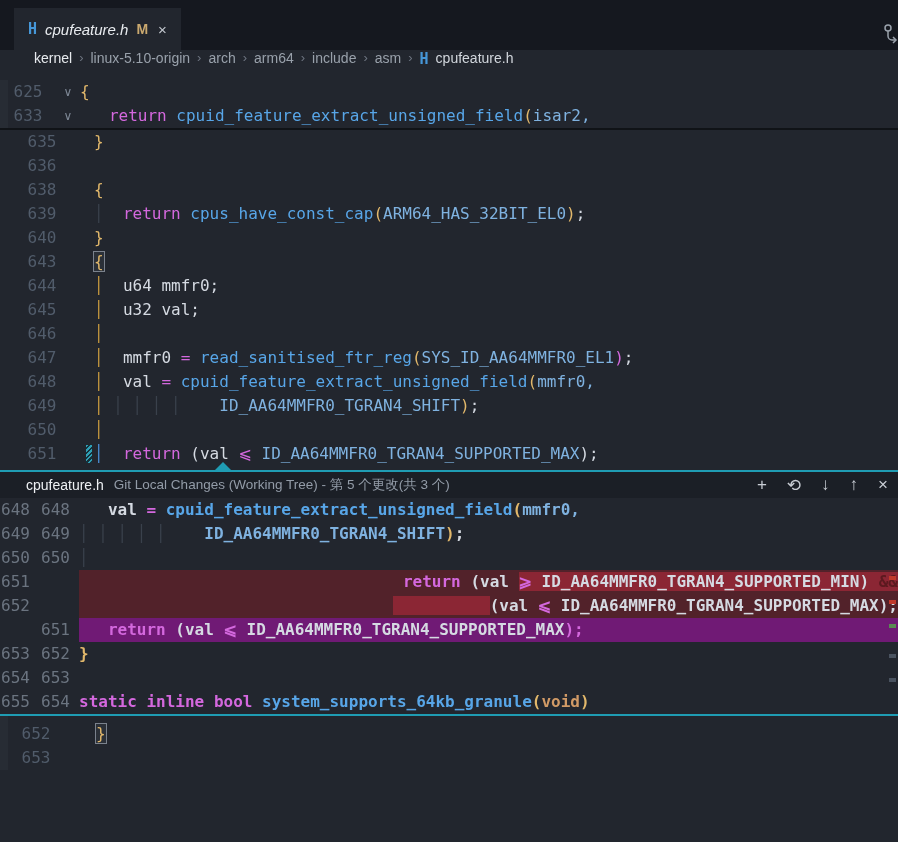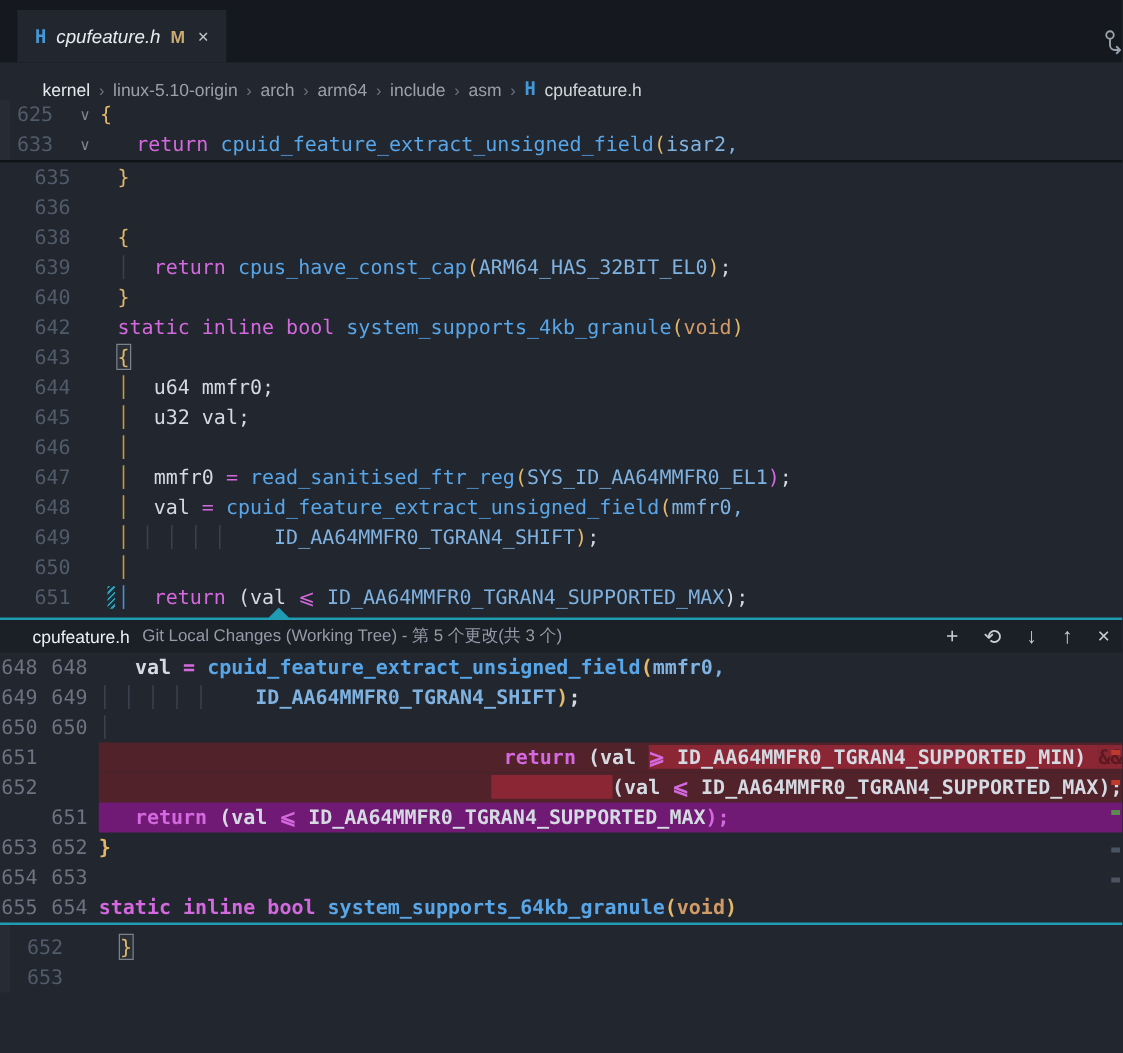--- a/index.html
+++ b/index.html
@@ -10,21 +10,21 @@
   #topstrip { height:8px; background:#15181f; }
   #tabbar { height:42px; background:#15181f; display:flex; align-items:stretch; position:relative; }
   .tab { margin-left:14px; padding:0 14px; display:flex; align-items:center; gap:8px;
          background:#22262e; min-width:160px; cursor:pointer; }
   .tab-name { color:#e8ebef; font-style:italic; font-size:15px; }
   .file-h { color:#4697d8; font-weight:bold; font-size:15px; font-family:"DejaVu Sans Mono",monospace; }
   .tab-badge { color:#cba96f; font-size:14px; font-weight:bold; }
   .tab-close { color:#c3c8cf; font-size:15px; margin-left:2px; }
   #topright-icon { position:absolute; right:-8px; top:14px; color:#9aa2ac; }
 
-  #breadcrumb { height:30px; display:flex; align-items:flex-end; padding-left:34px;
+  #breadcrumb { height:30px; display:flex; align-items:flex-start; padding-left:34px;
                 font-size:14px; color:#99a1ab; gap:7px; background:#22262e; }
   .bc-sep { color:#6d7480; font-size:13px; }
   .bc-first { color:#e7eaee; }
   .bc-last { color:#d2d7dd; }
 
   
   .row { display:flex; height:24px; line-height:24px; font-size:16px; }
   .row .num { width:56px; text-align:center; color:#515c6b; flex:none;
               font-family:"DejaVu Sans Mono",monospace; }
   .row .fold { width:24px; flex:none; color:#7d8795; text-align:center; font-size:12px; position:relative; }
@@ -144,25 +144,20 @@
       <span class="num">639</span>
       <span class="fold"></span>
       <span class="code"><span class="tk-gd">│</span><span class="tk-pl">  </span><span class="tk-kw">return</span><span class="tk-pl"> </span><span class="tk-fn">cpus_have_const_cap</span><span class="tk-br">(</span><span class="tk-cst">ARM64_HAS_32BIT_EL0</span><span class="tk-br">)</span><span class="tk-pl">;</span></span>
     </div>
     <div class="row">
       <span class="num">640</span>
       <span class="fold"></span>
       <span class="code"><span class="tk-br">}</span></span>
     </div>
     <div class="row">
-      <span class="num">642</span>
-      <span class="fold"></span>
-      <span class="code"><span class="tk-kw">static</span><span class="tk-pl"> </span><span class="tk-kw">inline</span><span class="tk-pl"> </span><span class="tk-kw">bool</span><span class="tk-pl"> </span><span class="tk-fn">system_supports_4kb_granule</span><span class="tk-br">(</span><span class="tk-or">void</span><span class="tk-br">)</span></span>
-    </div>
-    <div class="row">
       <span class="num">643</span>
       <span class="fold"></span>
       <span class="code"><span class="tk-br boxed">{</span></span>
     </div>
     <div class="row">
       <span class="num">644</span>
       <span class="fold"></span>
       <span class="code"><span class="tk-gy">│</span><span class="tk-pl">  </span><span class="tk-pl">u64 mmfr0;</span></span>
     </div>
     <div class="row">

